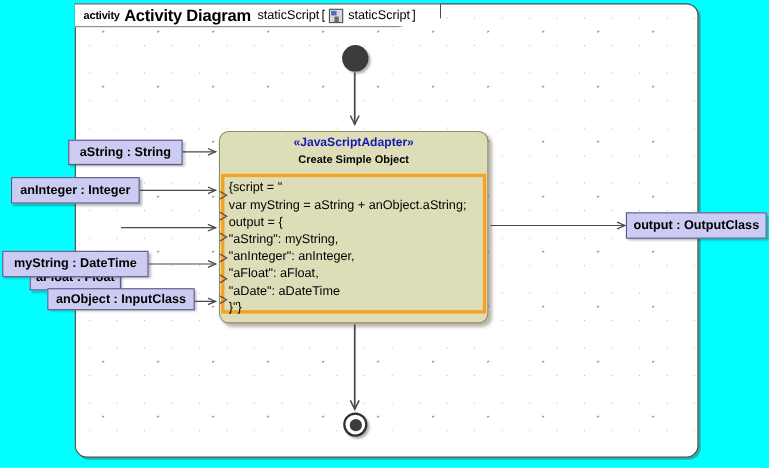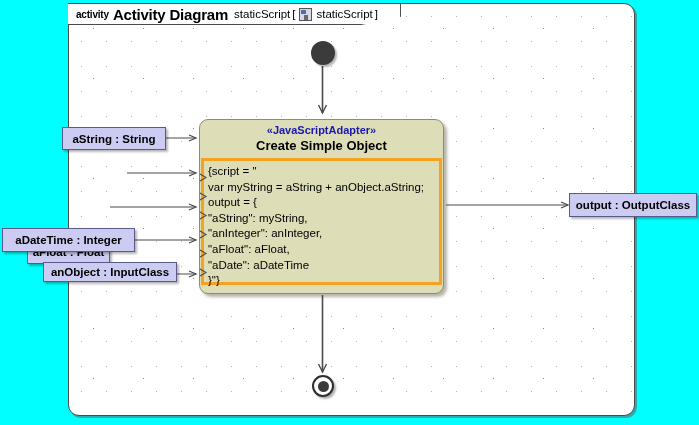--- a/index.html
+++ b/index.html
@@ -170,21 +170,21 @@
     text-align: center;
     box-sizing: border-box;
   }
   #action-stereotype {
     font-size: 11px;
     color: #1818b0;
     line-height: 15px;
     font-weight: bold;
   }
   #action-title {
-    font-size: 13px;
+    font-size: 10px;
     font-weight: bold;
     color: #000;
     line-height: 16px;
   }
   #action-body {
     position: absolute;
     left: 1px;
     top: 38px;
     right: 1px;
     bottom: 8px;
@@ -320,19 +320,20 @@
         <svg width="9" height="9">
             <path d="M1,1 L7,4.5 L1,8" fill="none" stroke="#4a4a4a" stroke-width="1.1"></path>
           </svg>
       </span>
     </div>
   </div>
 
   <div class="final-node" style="left:312px; top:375px;"></div>
 
   <div class="param-box" style="left:18px;  top:127px; width:104px; height:23px;margin-left:44px;">aString : String</div>
+  <div class="param-box" style="left:10px;  top:161px; width:117px; height:24px;">anInteger : Integer</div>
   <div class="param-box" style="left:27px;  top:195px; width:83px;  height:24px;margin-top:45px;">aFloat : Float</div>
-  <div class="param-box" style="left:2px;   top:228px; width:133px; height:24px;">aDateTime : Integer</div>
+  <div class="param-box" style="left:2px;   top:228px; width:133px; height:24px;">myString : DateTime</div>
   <div class="param-box" style="left:3px;   top:262px; width:134px; height:20px;margin-left:40px;">anObject : InputClass</div>
 
   <div class="param-box" style="left:569px; top:193px; width:128px; height:24px;">output : OutputClass</div>
 
 </div>
 
 </body></html>

